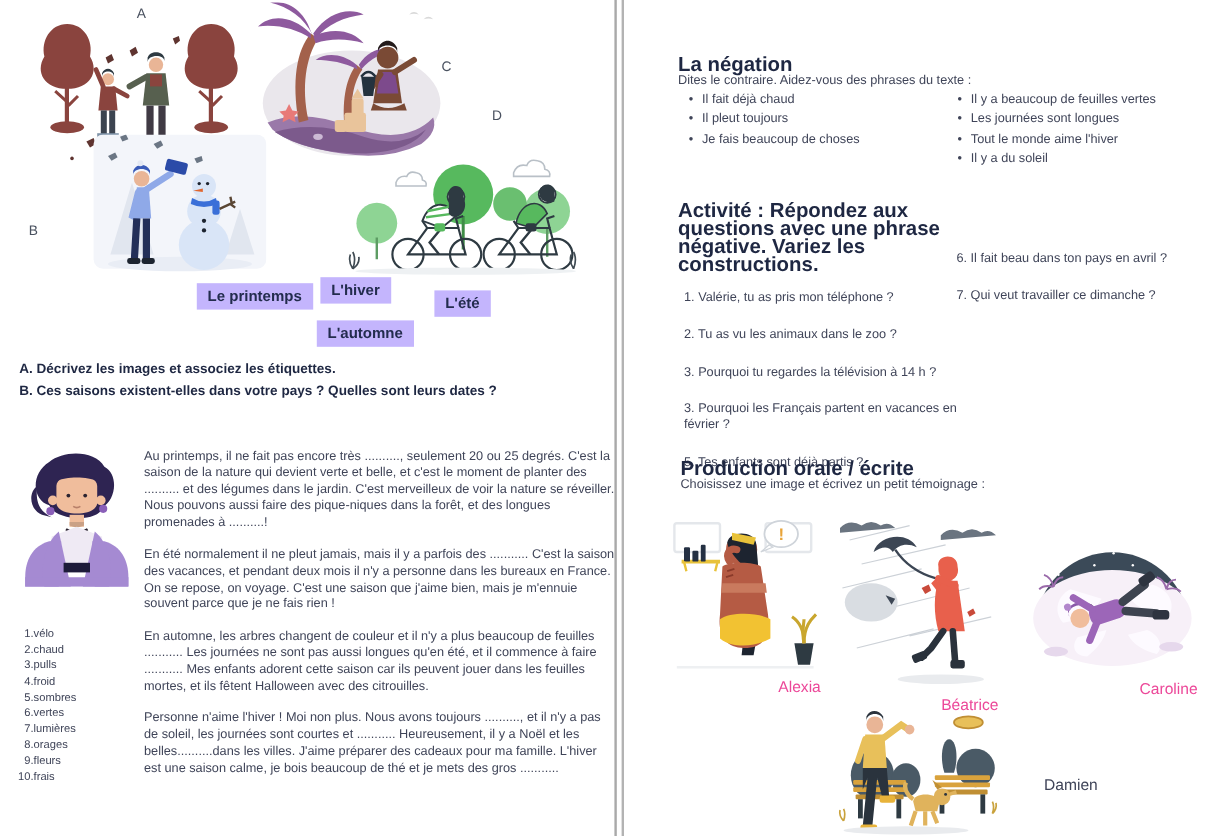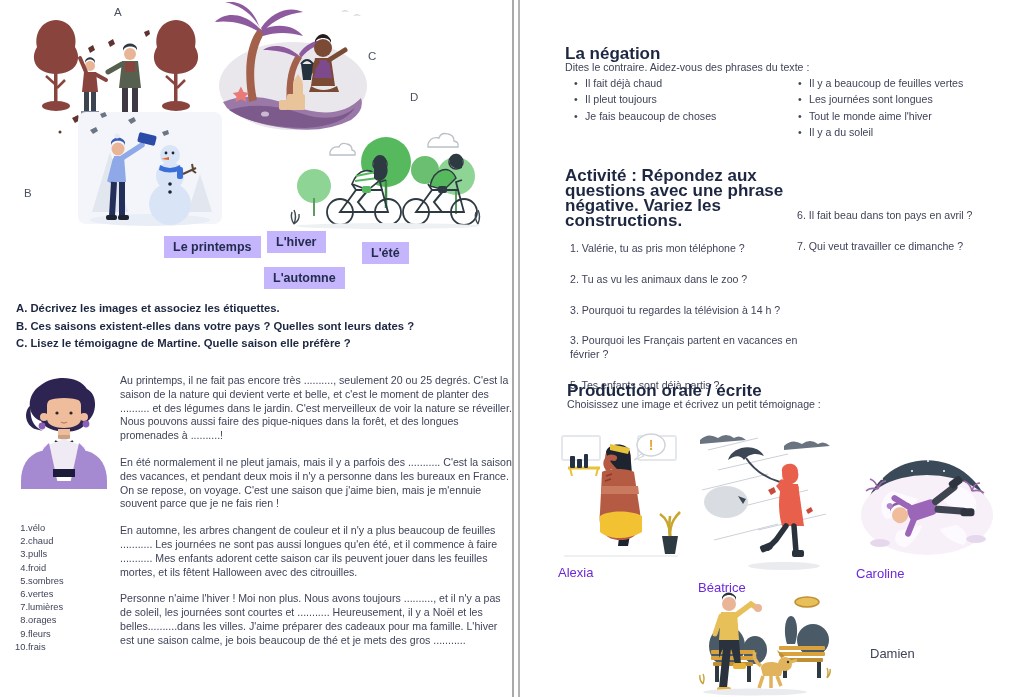--- a/index.html
+++ b/index.html
@@ -22,21 +22,21 @@
   .wordlist .num{width:24px;text-align:right;}
   
   .rp-h{position:absolute;font-weight:bold;color:#1e2742;font-size:17px;line-height:15px;}
   .rp-sub{position:absolute;font-size:10.6px;color:#3f4458;}
   .bullets{position:absolute;font-size:10.6px;line-height:16.4px;color:#3f4458;}
   .bullet{padding-left:12px;position:relative;}
   .bullet::before{content:"\2022";position:absolute;left:1px;}
   .qcol{position:absolute;font-size:10.6px;line-height:13.8px;color:#3f4458;}
   .qcol div{margin-bottom:17px;}
   .fig{position:absolute;}
-  .fig .cap{display:block;text-align:left;font-size:13px;color:#6d28d9;margin-top:5px;}
+  .fig .cap{display:block;text-align:right;font-size:13px;color:#ec4899;margin-top:5px;}
   .cap-damien{position:absolute;font-size:13px;color:#3f4458;}
   svg{display:block;}
 </style>
 </head>
 <body>
 
 <span class="letter" style="left:114px;top:6px;">A</span>
 <span class="letter" style="left:24px;top:187px;">B</span>
 <span class="letter" style="left:368px;top:50px;">C</span>
 <span class="letter" style="left:410px;top:91px;">D</span>
@@ -234,21 +234,20 @@
 </div>
 
 <div class="tag" style="left:164px;top:236px;">Le printemps</div>
 <div class="tag" style="left:267px;top:231px;">L'hiver</div>
 <div class="tag" style="left:264px;top:267px;">L'automne</div>
 <div class="tag" style="left:362px;top:242px;">L'été</div>
 
 <div class="instr">
   <div>A. Décrivez les images et associez les étiquettes.</div>
   <div>B. Ces saisons existent-elles dans votre pays ? Quelles sont leurs dates ?</div>
-  <div>C. Lisez le témoigagne de Martine. Quelle saison elle préfère ?</div>
 </div>
 
 <div class="abs" style="left:13px;top:377px;">
 <svg width="102" height="112" viewBox="0 0 102 112">
   <path d="M28 44 C14 40 12 18 28 8 C40 -2 66 -2 74 12 C86 18 84 40 72 46 C70 58 34 58 28 44 Z" fill="#2e2452"></path>
   <path d="M22 52 C12 48 10 34 18 28 C16 44 22 50 30 54 Z" fill="#2e2452"></path>
   <circle cx="31" cy="40" r="4" fill="#f0bd9c"></circle>
       <circle cx="71" cy="40" r="4" fill="#f0bd9c"></circle>
   <circle cx="29" cy="49" r="3.4" fill="#8a5fb8"></circle>
       <circle cx="73" cy="47" r="3.4" fill="#8a5fb8"></circle>

